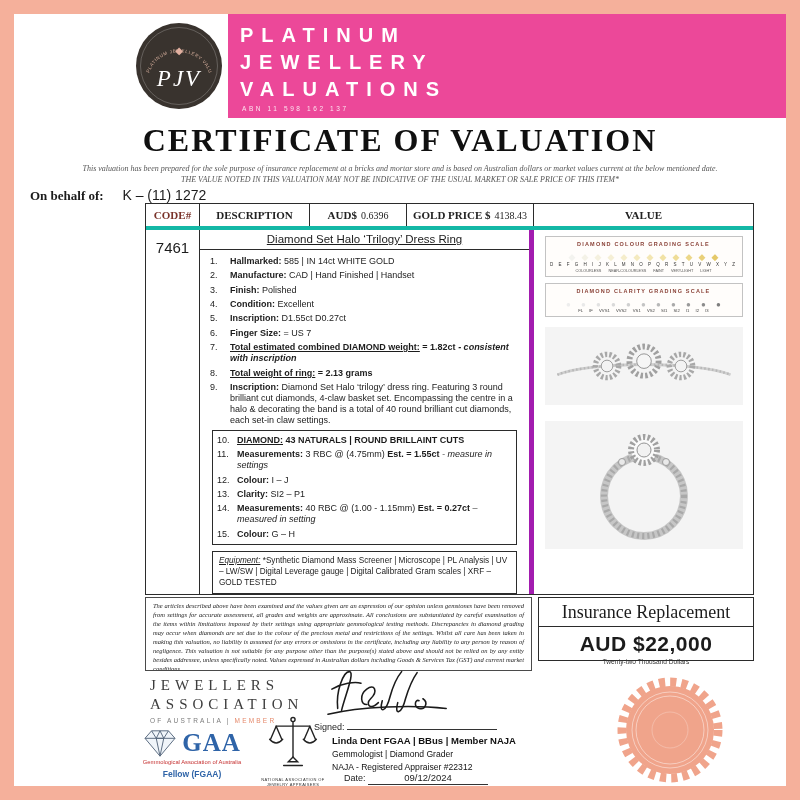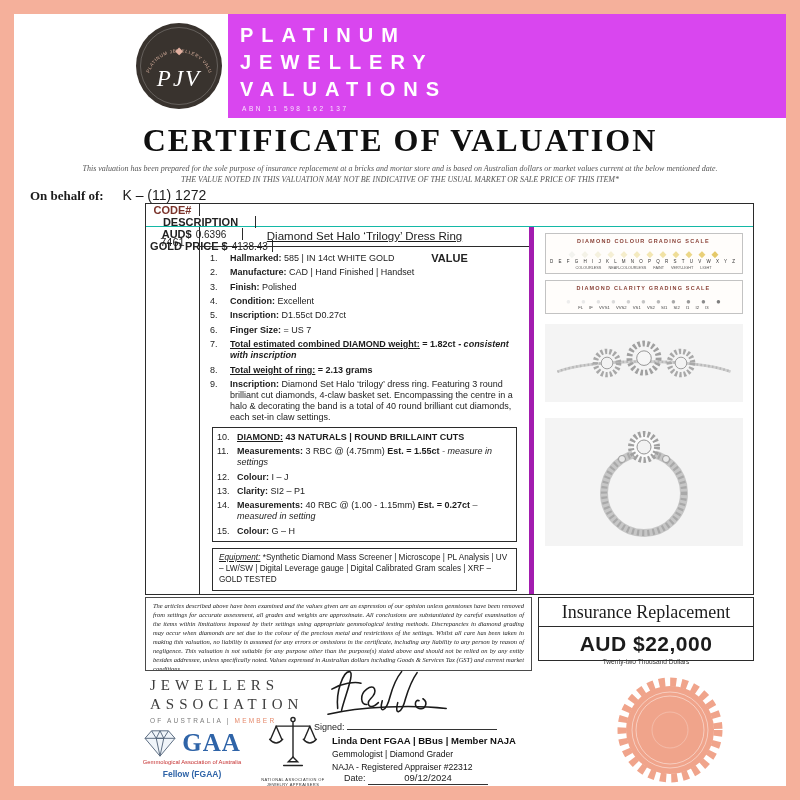--- a/index.html
+++ b/index.html
@@ -1,20 +1,20 @@
 <!DOCTYPE html>
 <html><head>
 <meta charset="utf-8">
 <style>
   html,body{margin:0;padding:0;}
   .page{position:relative;width:800px;height:800px;background:#f5b09b;overflow:hidden;font-family:"Liberation Sans",sans-serif;color:#1c1c1c;}
   .doc{position:absolute;left:14px;top:14px;width:772px;height:772px;background:#ffffff;}
 
   
-  .band{position:absolute;left:0;top:0;width:772px;height:104px;background:#d946ef;}
+  .band{position:absolute;left:0;top:0;width:772px;height:104px;background:#ec4899;}
   .logo-zone{position:absolute;left:0;top:0;width:214px;height:104px;background:#ffffff;}
   .logo-circle{position:absolute;left:122px;top:9px;width:86px;height:86px;border-radius:50%;background:#39332e;}
   .logo-circle:after{content:"";position:absolute;inset:4px;border:1px solid rgba(255,255,255,.22);border-radius:50%;}
   .logo-arc{position:absolute;left:0;top:0;}
   .logo-dia{position:absolute;top:23px;left:0;right:0;text-align:center;color:#e2b0a0;font-size:10px;line-height:10px;}
   .logo-initials{position:absolute;bottom:17px;left:0;right:0;text-align:center;color:#fff;font-family:"Liberation Serif",serif;font-style:italic;font-size:23px;letter-spacing:2px;}
   .company{position:absolute;left:226px;top:8px;color:#ffffff;font-weight:bold;font-size:20px;letter-spacing:8px;line-height:27px;}
   .abn{position:absolute;left:228px;top:91px;color:rgba(255,255,255,.85);font-size:6.5px;letter-spacing:2.6px;}
   .contacts{position:absolute;left:528px;top:9px;font-size:11px;color:#45392f;}
   .c-line{margin-bottom:7px;white-space:nowrap;}
@@ -22,30 +22,30 @@
 
   
   .title{position:absolute;top:108px;left:0;width:772px;text-align:center;font-family:"Liberation Serif",serif;font-weight:bold;font-size:32px;letter-spacing:2px;color:#101010;}
   .intro{position:absolute;top:149px;left:56px;width:660px;text-align:center;font-family:"Liberation Serif",serif;font-style:italic;font-size:8px;color:#555;line-height:1.4;}
   .behalf{position:absolute;top:172px;left:16px;}
   .behalf-label{font-family:"Liberation Serif",serif;font-weight:bold;font-size:13px;display:inline-block;width:88px;}
   .behalf-value{font-size:14px;}
 
   
   .vtable{position:absolute;left:131px;top:189px;width:609px;height:392px;border:1.5px solid #2b2b2b;box-sizing:border-box;overflow:hidden;}
-  .thead{display:flex;height:22px;border-bottom:1px solid #14b8a6;font-family:Liberation Sans, sans-serif;font-weight:bold;font-size:11px;flex-direction:column;}
+  .thead{display:flex;height:22px;border-bottom:4px solid #14b8a6;font-family:Liberation Serif, serif;font-weight:bold;font-size:11px;}
   .th{border-right:1px solid #2b2b2b;display:flex;align-items:center;justify-content:center;box-sizing:border-box;color:#222;}
   .th.last{border-right:none;flex:1;}
   .th-code{width:54px;color:#7a332a;}
   .th-desc{width:110px;}
   .th-aud{width:97px;text-align:right;}
   .th-gold{width:127px;}
   .hv{font-weight:normal;font-size:10px;margin-left:4px;}
   .tbody{display:flex;height:calc(100% - 22px);}
-  .col-code{width:54px;border-right:1px solid #2b2b2b;box-sizing:border-box;text-align:center;padding-top:9px;font-size:11px;}
+  .col-code{width:54px;border-right:1px solid #2b2b2b;box-sizing:border-box;text-align:center;padding-top:9px;font-size:15px;}
   .col-desc{width:334px;border-right:5px solid #a21caf;box-sizing:border-box;}
   .item-title{height:19px;line-height:19px;text-align:center;border-bottom:1px solid #2b2b2b;font-size:11.5px;}
   .item-title span{text-decoration:underline;}
   .list{padding:6px 8px 0 10px;font-size:9px;}
   .li{display:flex;margin-bottom:3.2px;line-height:1.24;}
   .li .num{width:20px;flex:none;}
   .li .body{flex:1;}
   .lbl{font-weight:bold;}
   .u{text-decoration:underline;}
   .it{font-style:italic;}

